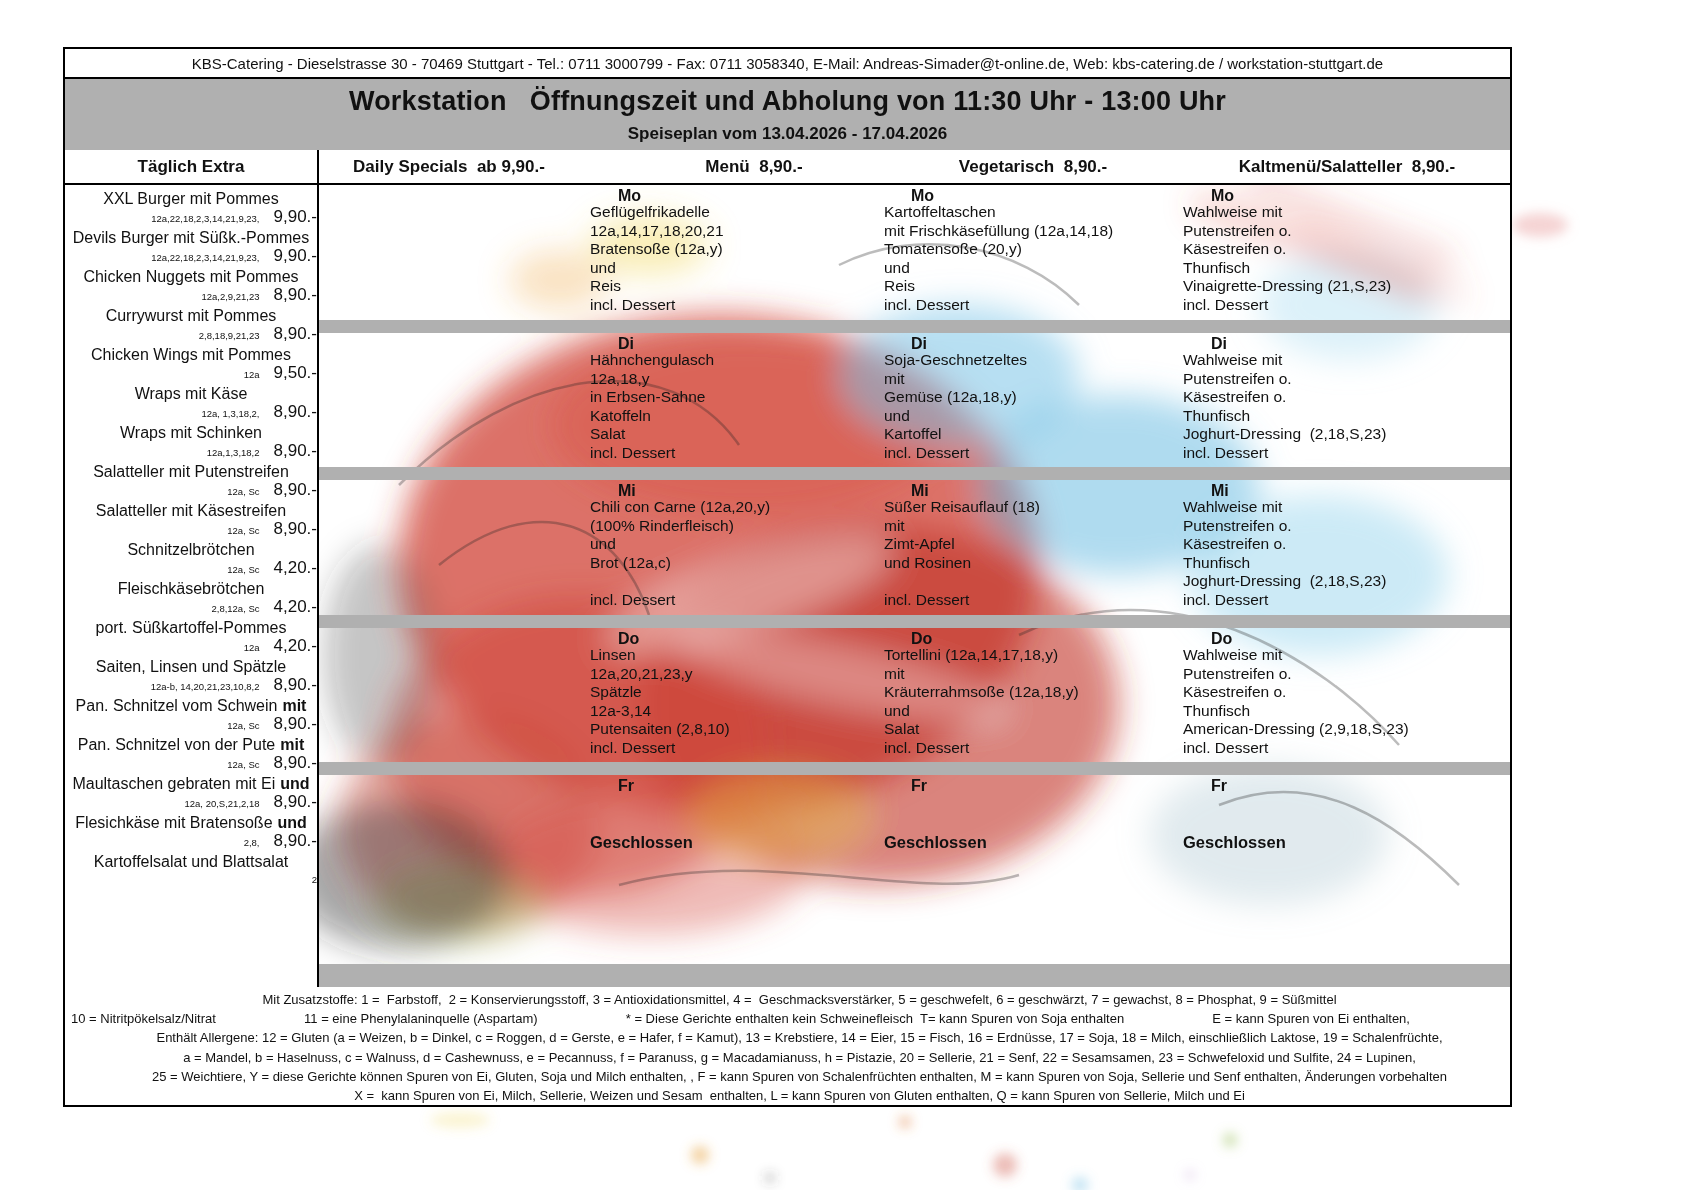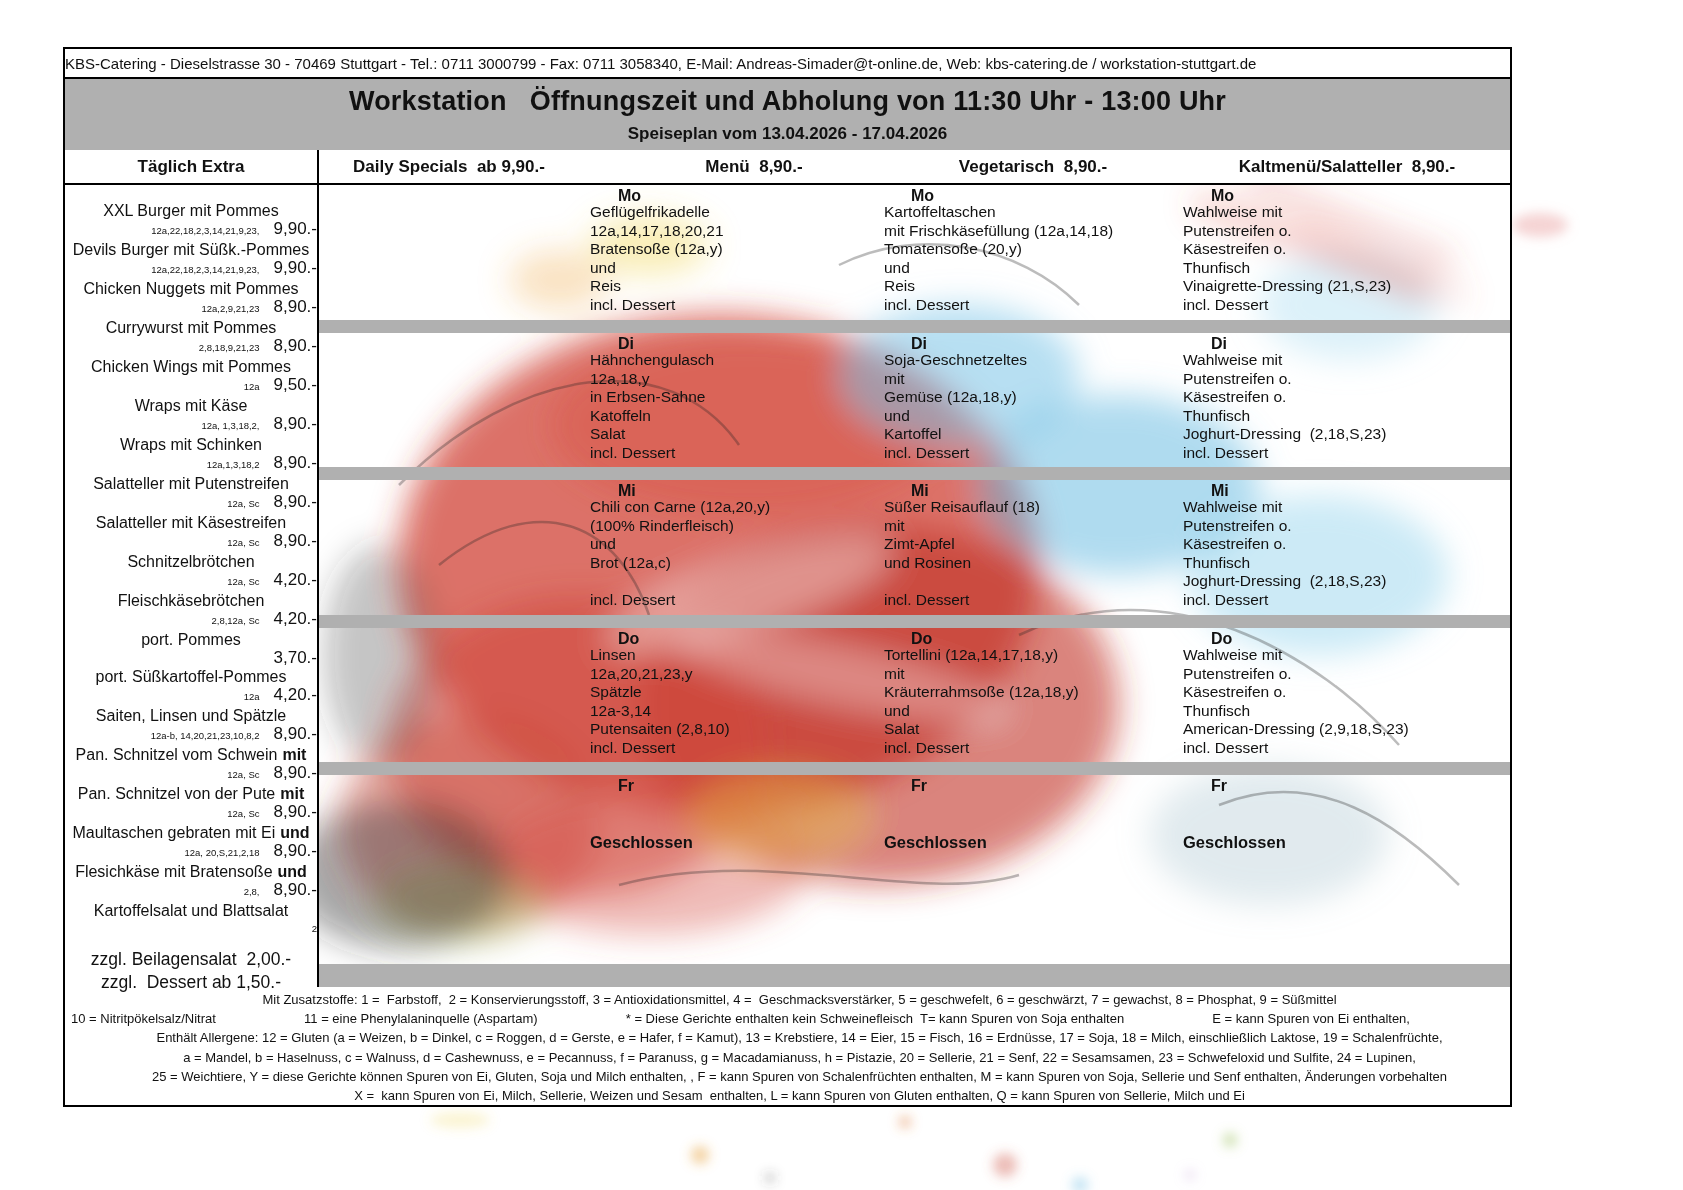--- a/index.html
+++ b/index.html
@@ -1,28 +1,28 @@
 <!DOCTYPE html>
 <html><head>
 <meta charset="utf-8">
 <style>
   html,body{margin:0;padding:0;background:#fff;}
   .page{position:relative;width:1683px;height:1190px;background:#fff;overflow:hidden;
         font-family:"Liberation Sans",sans-serif;color:#111;}
   .sheet{position:absolute;left:63px;top:47px;width:1445px;height:1056px;border:2px solid #000;background:#fff;}
-  .contact{height:28px;line-height:30px;text-align:left;font-size:15px;white-space:pre;}
+  .contact{height:28px;line-height:30px;text-align:center;font-size:15px;white-space:pre;}
   .title-band{height:71px;border-top:2px solid #000;background:#b0b0b0;text-align:center;}
   .main-title{font-size:27px;font-weight:bold;padding-top:7px;white-space:pre;letter-spacing:.2px;}
   .subtitle{font-size:17px;font-weight:bold;margin-top:7px;white-space:pre;}
   .col-headers{height:33px;border-bottom:2px solid #000;display:flex;font-weight:bold;font-size:17px;}
   .ch-left{width:252px;border-right:2px solid #000;display:flex;align-items:center;justify-content:center;white-space:pre;}
   .ch-main{flex:1;position:relative;}
   .ch-label{position:absolute;top:50%;transform:translate(-50%,-50%);white-space:pre;}
   .body{display:flex;height:802px;}
-  .left-col{width:252px;border-right:2px solid #000;padding-top:16px;background:#fff;position:relative;z-index:2;}
+  .left-col{width:252px;border-right:2px solid #000;padding-top:4px;background:#fff;position:relative;z-index:2;}
   .extra-item .xname{font-size:16px;line-height:19px;text-align:center;white-space:pre;}
   .xname-bold{font-weight:bold;margin-left:5px;}
   .xname-bold:empty{margin-left:0;}
   .xsub{display:flex;justify-content:flex-end;align-items:baseline;gap:14px;min-height:18px;line-height:18px;}
   .adds{font-size:9.5px;}
   .adds:empty{display:none;}
   .price{font-size:17px;}
   .price:empty{display:none;}
   .extra-notes{margin-top:10px;}
   .extra-note{font-size:17.5px;line-height:23px;text-align:center;white-space:pre;}
@@ -159,26 +159,20 @@
               </div>
             </div>
             <div class="extra-item">
               <div class="xname"><span>Fleischkäsebrötchen</span><span class="xname-bold"></span></div>
               <div class="xsub">
                 <span class="adds">2,8,12a, Sc</span>
                 <span class="price">4,20.-</span>
               </div>
             </div>
             <div class="extra-item">
-              <div class="xname"><span>port. Pommes</span><span class="xname-bold"></span></div>
-              <div class="xsub">
-                <span class="price">3,70.-</span>
-              </div>
-            </div>
-            <div class="extra-item">
               <div class="xname"><span>port. Süßkartoffel-Pommes</span><span class="xname-bold"></span></div>
               <div class="xsub">
                 <span class="adds">12a</span>
                 <span class="price">4,20.-</span>
               </div>
             </div>
             <div class="extra-item">
               <div class="xname"><span>Saiten, Linsen und Spätzle</span><span class="xname-bold"></span></div>
               <div class="xsub">
                 <span class="adds">12a-b, 14,20,21,23,10,8,2</span>
@@ -213,24 +207,20 @@
                 <span class="price">8,90.-</span>
               </div>
             </div>
             <div class="extra-item">
               <div class="xname"><span>Kartoffelsalat und Blattsalat</span><span class="xname-bold"></span></div>
               <div class="xsub">
                 <span class="adds">2</span>
               </div>
             </div>
           </div>
-        <div class="extra-notes">
-          <div class="extra-note">zzgl. Beilagensalat  2,00.-</div>
-          <div class="extra-note">zzgl.  Dessert ab 1,50.-</div>
-        </div>
       </div>
 
       <div class="main">
         <svg class="art" viewBox="0 0 1191 802" preserveAspectRatio="none">
           <defs>
               <filter id="wc" x="-60%" y="-60%" width="220%" height="220%">
                 <feGaussianBlur stdDeviation="16"></feGaussianBlur>
               </filter>
             </defs>
           <g filter="url(#wc)">

